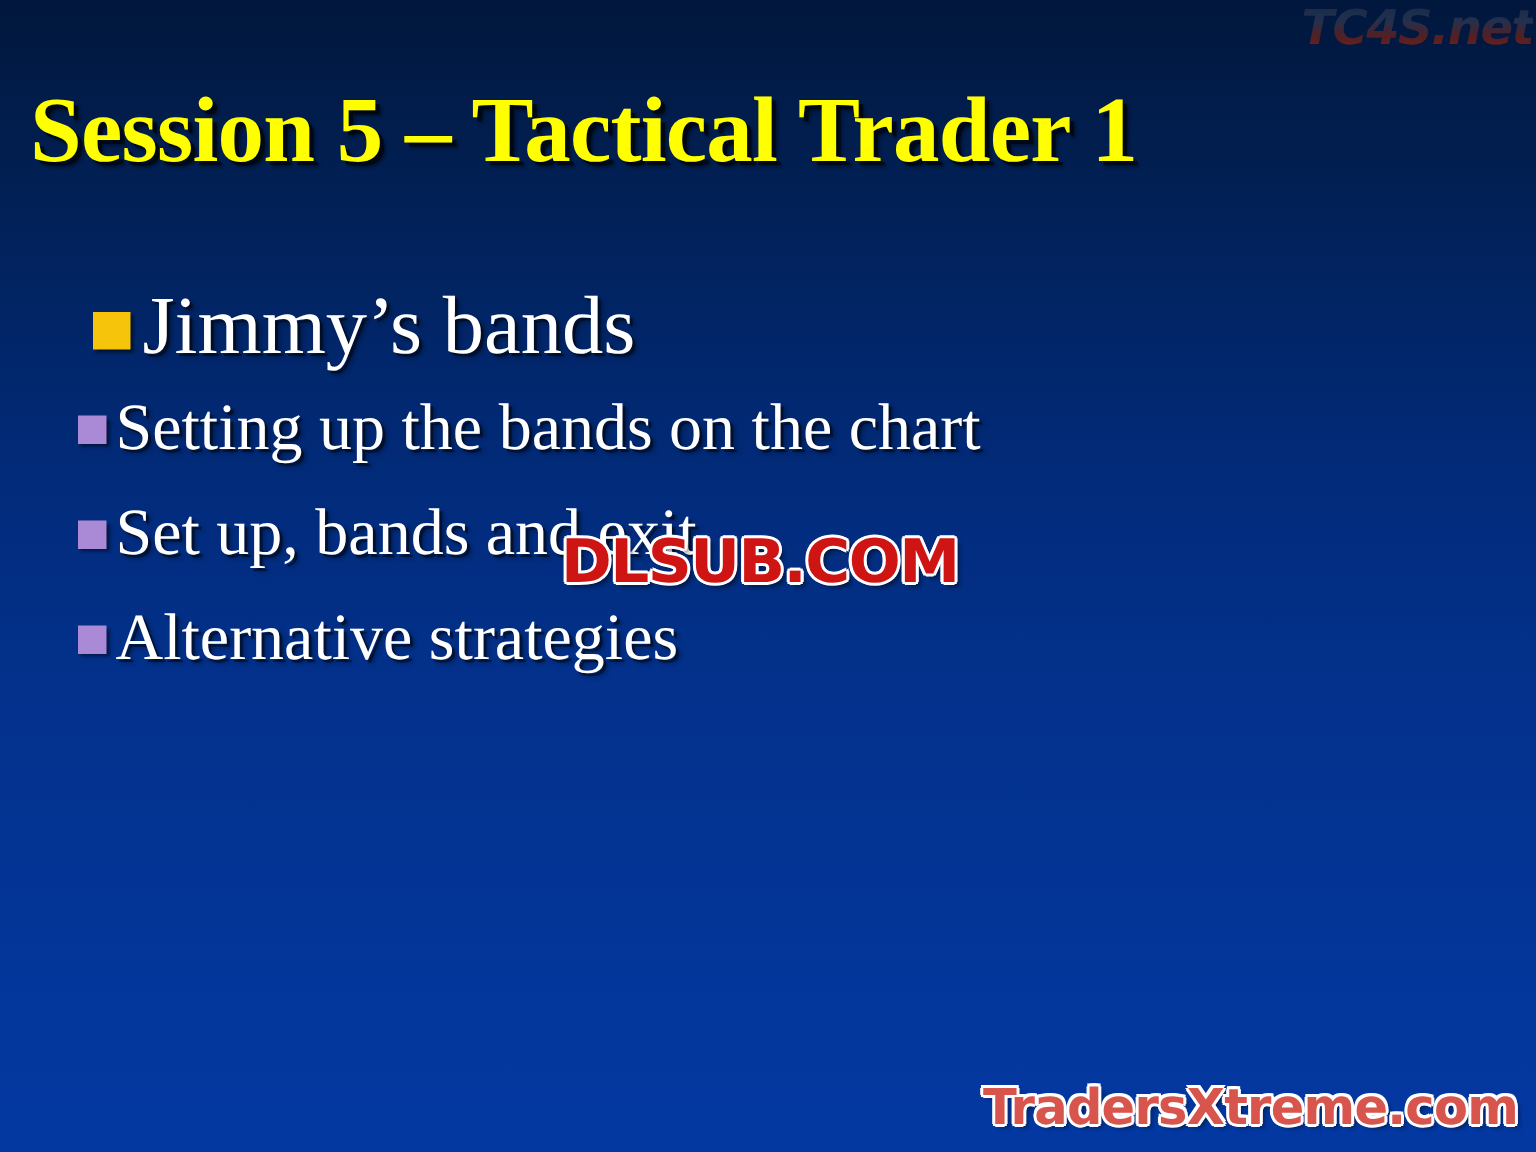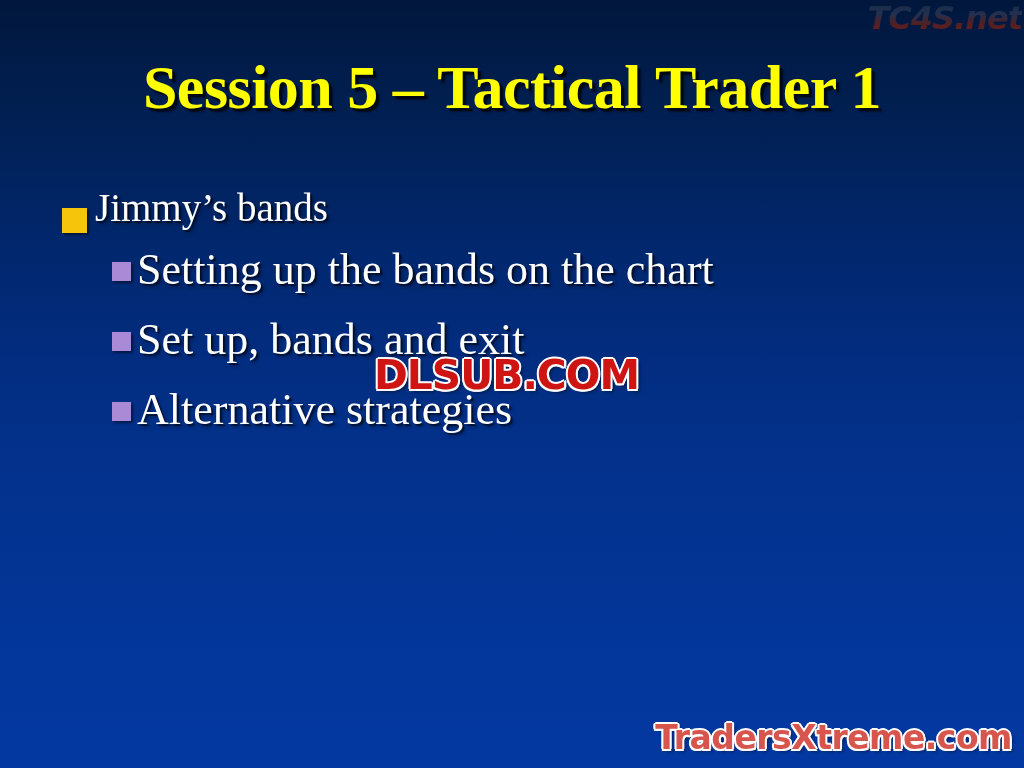--- a/index.html
+++ b/index.html
@@ -27,21 +27,21 @@
     font-family: "Liberation Serif", "DejaVu Serif", serif;
     -webkit-font-smoothing: antialiased;
   }
 
   
   #title-block {
     position: absolute;
     left: 0;
     top: 54px;
     width: 1024px;
-    text-align: center;
+    text-align: left;
     padding: 0 20px;
     box-sizing: border-box;
   }
   #slide-title {
     display: inline-block;
     font-family: "Liberation Serif", "DejaVu Serif", serif;
     font-weight: bold;
     font-size: 62px;
     line-height: 1.08;
     letter-spacing: -0.5px;
@@ -62,21 +62,21 @@
   .bullet-row {
     display: flex;
     align-items: flex-start;
     position: relative;
   }
   .bullet-row.level-1 {
     padding-left: 62px;
     margin-bottom: 12px;
   }
   .bullet-row.level-2 {
-    padding-left: 112px;
+    padding-left: 52px;
     margin-bottom: 20px;
   }
   .marker {
     flex: 0 0 auto;
     display: block;
   }
   .marker.gold {
     width: 25px;
     height: 25px;
     background: #f5c40b;
@@ -93,21 +93,21 @@
     box-shadow: 2px 2px 2px rgba(0,0,0,0.45);
   }
   .bullet-text {
     color: #ffffff;
     text-shadow:
       2px 2px 0 rgba(0,0,0,0.45),
       3px 3px 3px rgba(0,0,0,0.35);
     white-space: nowrap;
   }
   .level-1 .bullet-text {
-    font-size: 39px;
+    font-size: 55px;
     line-height: 1.12;
   }
   .level-2 .bullet-text {
     font-size: 44px;
     line-height: 1.14;
   }
 
   
   #wm-tc4s {
     position: absolute;

